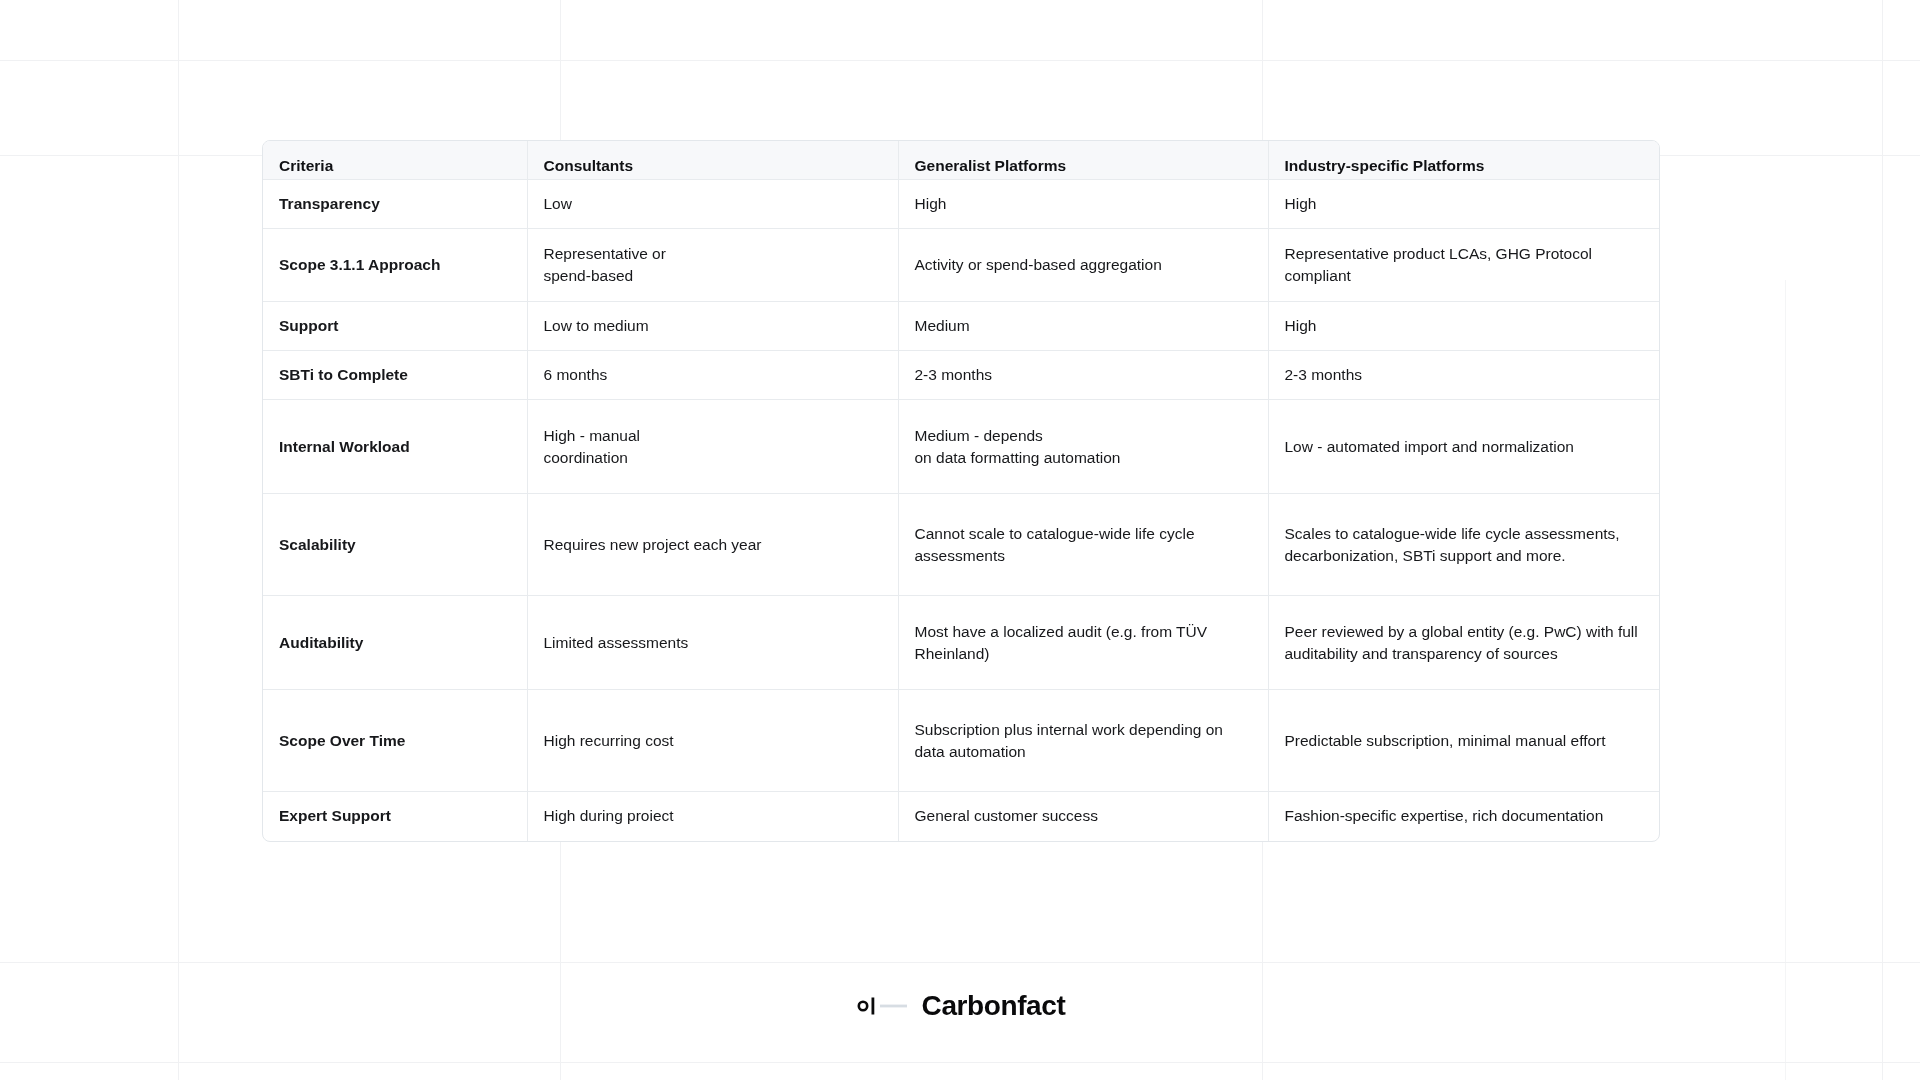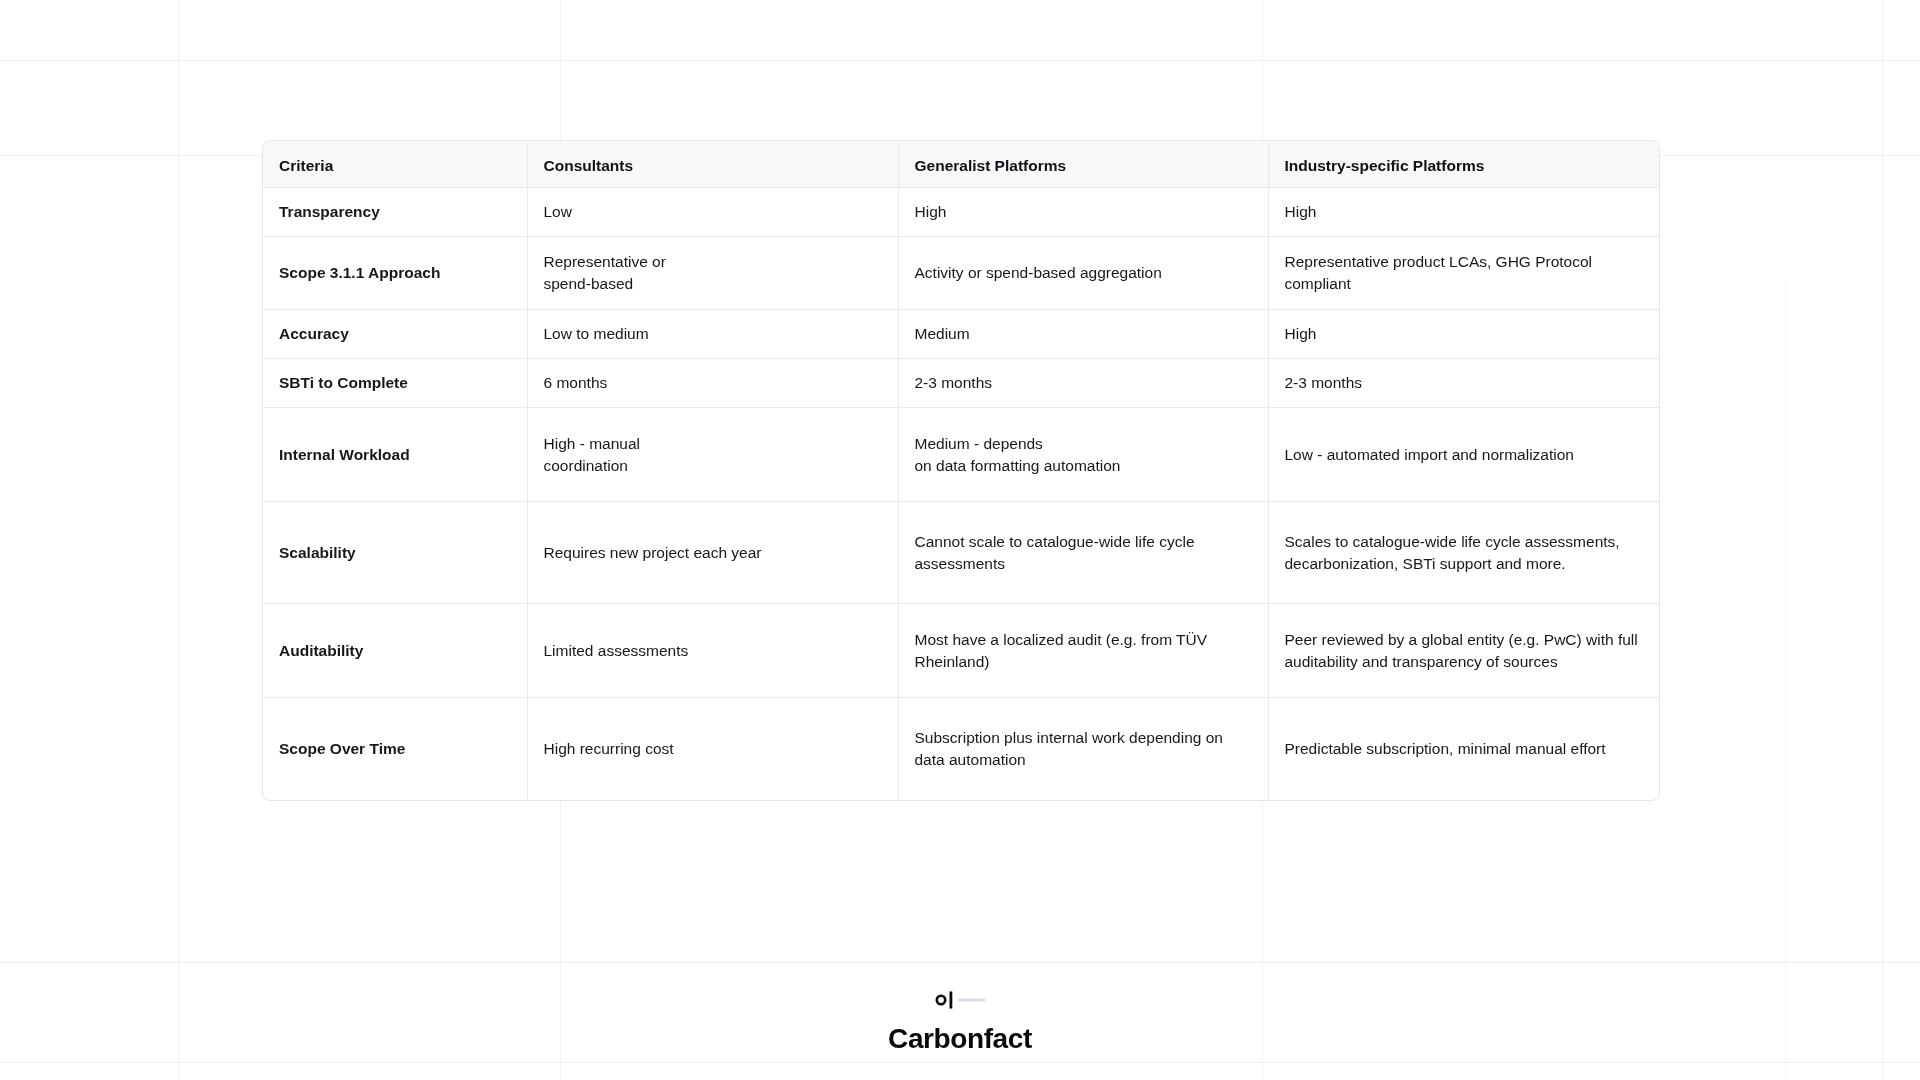--- a/index.html
+++ b/index.html
@@ -76,21 +76,21 @@
   table.comparison-table th:last-child,
   table.comparison-table td:last-child { border-right: none; }
 
   table.comparison-table tbody tr:last-child td { border-bottom: none; }
 
   table.comparison-table thead th {
     background: #f7f8fa;
     font-weight: bold;
     font-size: 15.5px;
     padding-top: 14px;
-    padding-bottom: 10px;
+    padding-bottom: 2px;
     color: #101114;
   }
 
   td.criteria-cell {
     font-weight: bold;
     color: #101114;
   }
 
   
   col.col-criteria   { width: 264px; }
@@ -109,21 +109,20 @@
   
   #footer-logo {
     position: absolute;
     left: 0;
     right: 0;
     top: 990px;
     display: flex;
     align-items: center;
     justify-content: center;
     gap: 13px;
-    flex-direction: column;
   }
   #logo-mark { display: block; }
   #logo-wordmark {
     font-size: 28px;
     font-weight: bold;
     letter-spacing: -0.4px;
     color: #0a0a0b;
     font-family: "Liberation Sans", sans-serif;
   }
 </style>
@@ -170,21 +169,21 @@
 
       <tr class="r-med">
         <td class="criteria-cell"><span class="cell-text">Scope 3.1.1 Approach</span></td>
         <td><span class="cell-text">Representative or
 spend-based</span></td>
         <td><span class="cell-text">Activity or spend-based aggregation</span></td>
         <td><span class="cell-text">Representative product LCAs, GHG Protocol compliant</span></td>
       </tr>
 
       <tr class="r-short">
-        <td class="criteria-cell"><span class="cell-text">Accuracy</span></td>
+        <td class="criteria-cell"><span class="cell-text">Support</span></td>
         <td><span class="cell-text">Low to medium</span></td>
         <td><span class="cell-text">Medium</span></td>
         <td><span class="cell-text">High</span></td>
       </tr>
 
       <tr class="r-short">
         <td class="criteria-cell"><span class="cell-text">SBTi to Complete</span></td>
         <td><span class="cell-text">6 months</span></td>
         <td><span class="cell-text">2-3 months</span></td>
         <td><span class="cell-text">2-3 months</span></td>
@@ -213,20 +212,26 @@
         <td><span class="cell-text">Peer reviewed by a global entity (e.g. PwC) with full auditability and transparency of sources</span></td>
       </tr>
 
       <tr class="r-xtall">
         <td class="criteria-cell"><span class="cell-text">Scope Over Time</span></td>
         <td><span class="cell-text">High recurring cost</span></td>
         <td><span class="cell-text">Subscription plus internal work depending on data automation</span></td>
         <td><span class="cell-text">Predictable subscription, minimal manual effort</span></td>
       </tr>
 
+      <tr class="r-short">
+        <td class="criteria-cell"><span class="cell-text">Expert Support</span></td>
+        <td><span class="cell-text">High during proiect</span></td>
+        <td><span class="cell-text">General customer success</span></td>
+        <td><span class="cell-text">Fashion-specific expertise, rich documentation</span></td>
+      </tr>
 
     </tbody>
   </table>
 </div>
 
 <div id="footer-logo">
   <svg id="logo-mark" width="54" height="20" viewBox="0 0 54 20">
     <circle cx="8" cy="10" r="4.2" fill="none" stroke="#0a0a0b" stroke-width="2.6"></circle>
     <rect x="16.5" y="1.5" width="2.8" height="17" fill="#0a0a0b"></rect>
     <rect x="25" y="8.6" width="27" height="2.8" fill="#d7dde3"></rect>

